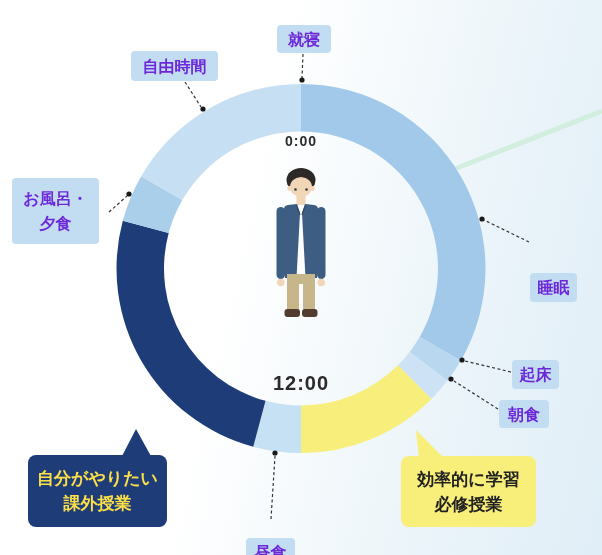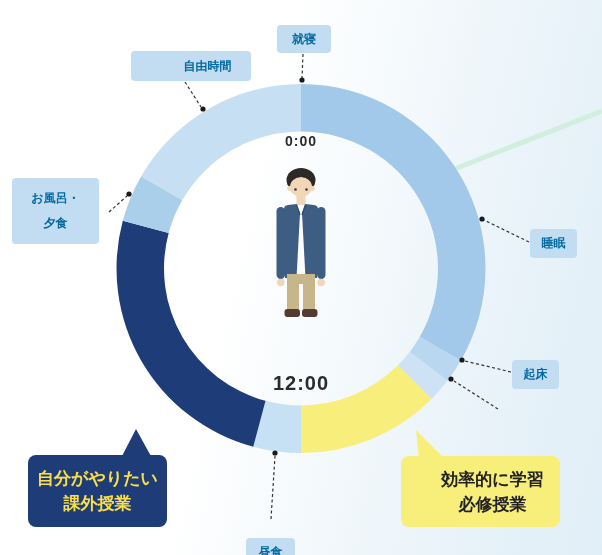--- a/index.html
+++ b/index.html
@@ -11,36 +11,36 @@
   #scene{position:absolute;left:0;top:0;}
   .center-text{
     position:absolute;left:211px;width:180px;text-align:center;
     color:#2b2b2b;font-weight:bold;
   }
   #time-top{top:133px;font-size:14px;letter-spacing:1px;}
   #center-title{top:330px;font-size:21px;letter-spacing:0.5px;}
   #time-bottom{top:372px;font-size:20px;letter-spacing:1px;}
   .callout{
     position:absolute;display:flex;align-items:center;justify-content:center;
-    border-radius:4px;color:#0369a1;font-weight:bold;font-size:12px;
+    border-radius:4px;color:#6d28d9;font-weight:bold;font-size:16px;
     text-align:center;white-space:pre-line;line-height:25px;
   }
   #callout-bedtime{left:277px;top:25px;width:54px;height:28px;}
   #callout-free-time{left:131px;top:51px;width:87px;height:30px;}
   #callout-bath-dinner{left:12px;top:178px;width:87px;height:66px;}
   #callout-sleep{left:530px;top:229px;width:47px;height:29px;}
   #callout-wake-up{left:512px;top:360px;width:47px;height:29px;}
   #callout-breakfast{left:499px;top:400px;width:50px;height:28px;}
   #callout-lunch{left:246px;top:521px;width:49px;height:29px;}
   .bubble{
     position:absolute;display:flex;flex-direction:column;align-items:center;justify-content:center;
     border-radius:8px;font-weight:bold;font-size:17px;line-height:25px;text-align:center;
   }
   #bubble-extracurricular{left:28px;top:455px;width:139px;height:72px;}
-  #bubble-required-classes{left:401px;top:456px;width:135px;height:71px;padding-left:24px;}
+  #bubble-required-classes{left:401px;top:456px;width:135px;height:71px;}
 </style>
 </head>
 <body>
 
 <div id="canvas">
 
   <svg id="scene" width="602" height="555" viewBox="0 0 602 555">
     <line id="bg-streak" x1="452" y1="170" x2="602" y2="111" stroke-width="5" opacity="0.9" stroke="#cfeedd"></line>
     <g id="donut">
         <path d="M301.00,84.00 A184.5,184.5 0 0 1 460.78,360.75 L419.65,337.00 A137,137 0 0 0 301.00,131.50 Z" fill="#a2c9e9"></path>
@@ -96,25 +96,26 @@
       <rect x="303" y="280" width="12" height="31" fill="#c7b68a"></rect>
       <rect x="284.5" y="309" width="15.5" height="8" rx="3" fill="#523c30"></rect>
       <rect x="302" y="309" width="15.5" height="8" rx="3" fill="#523c30"></rect>
     </g>
   </svg>
 
   <div id="time-top" class="center-text">0:00</div>
   <div id="time-bottom" class="center-text">12:00</div>
 
   <div id="callout-bedtime" class="callout" style="background: rgb(194, 221, 241);">就寝</div>
-  <div id="callout-free-time" class="callout" style="background: rgb(194, 221, 241); padding-left: 33px;">自由時間</div>
+  <div id="callout-free-time" class="callout" style="background: rgb(194, 221, 241);">自由時間</div>
   <div id="callout-bath-dinner" class="callout" style="background: rgb(194, 221, 241);">お風呂・
 夕食</div>
-  <div id="callout-sleep" class="callout" style="background: rgb(194, 221, 241);">睡眠</div>
+  <div id="callout-sleep" class="callout" style="background: rgb(194, 221, 241); margin-top: 44px;">睡眠</div>
   <div id="callout-wake-up" class="callout" style="background: rgb(194, 221, 241);">起床</div>
+  <div id="callout-breakfast" class="callout" style="background: rgb(194, 221, 241);">朝食</div>
   <div id="callout-lunch" class="callout" style="background: rgb(194, 221, 241); margin-top: 17px;">昼食</div>
 
   <div id="bubble-extracurricular" class="bubble" style="background: rgb(30, 60, 120); color: #fde047;">
     <span>自分がやりたい</span>
     <span>課外授業</span>
   </div>
   <div id="bubble-required-classes" class="bubble" style="background: rgb(248, 238, 122); color: rgb(34, 34, 34);">
     <span>効率的に学習</span>
     <span>必修授業</span>
   </div>

